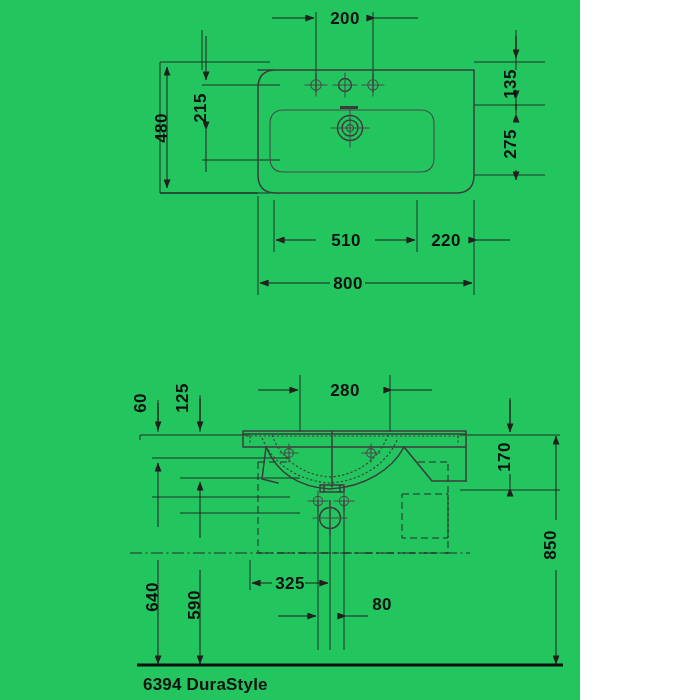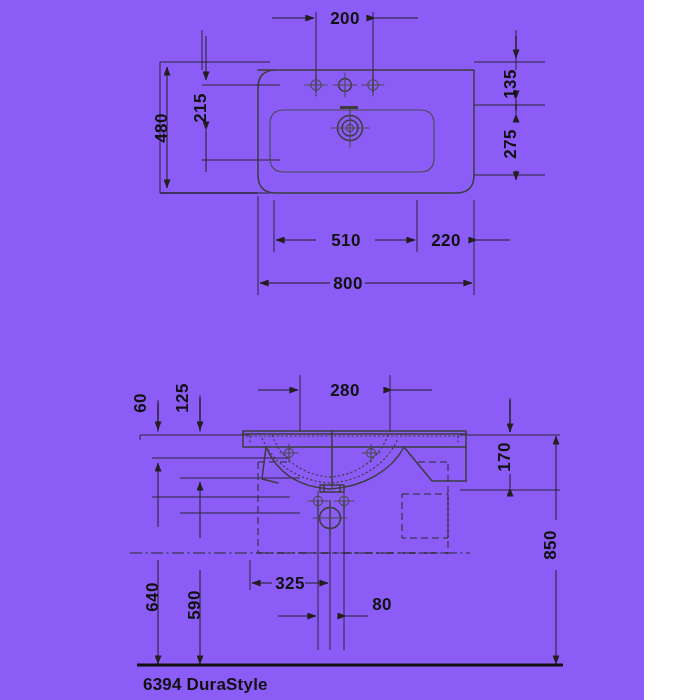--- a/index.html
+++ b/index.html
@@ -8,23 +8,23 @@
     background: #ffffff;
   }
   body {
     width: 700px;
     height: 700px;
     font-family: "Liberation Sans", sans-serif;
     overflow: hidden;
   }
   #sheet {
     position: relative;
-    width: 644px;
+    width: 580px;
     height: 700px;
-    background: #8b5cf6;
+    background: #22c55e;
   }
   svg#drawing {
     display: block;
     width: 700px;
     height: 700px;
   }
   .ln {
     stroke: #231f20;
     fill: none;
     stroke-width: 1;

